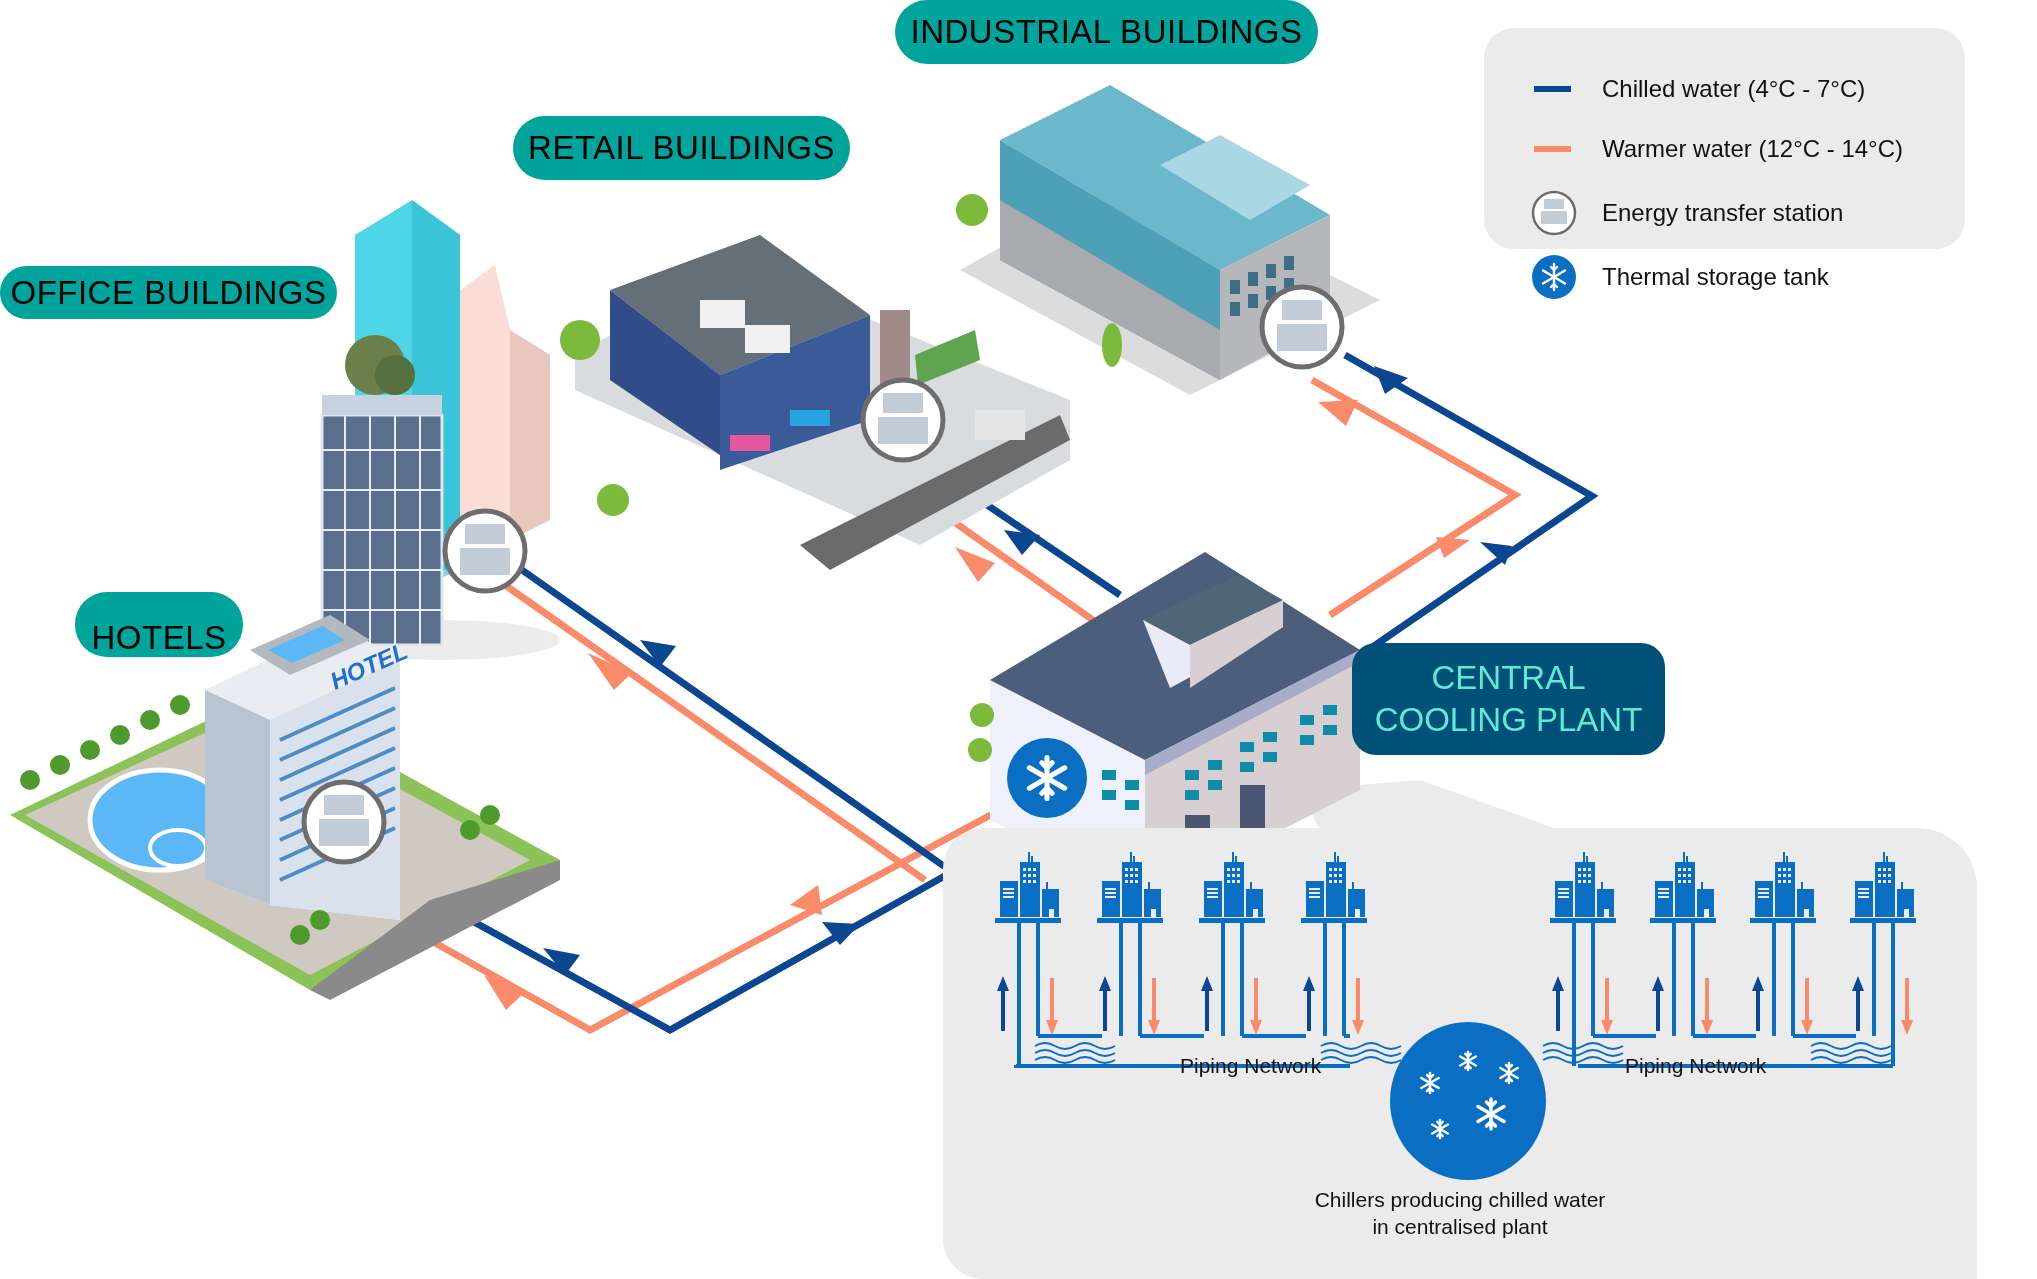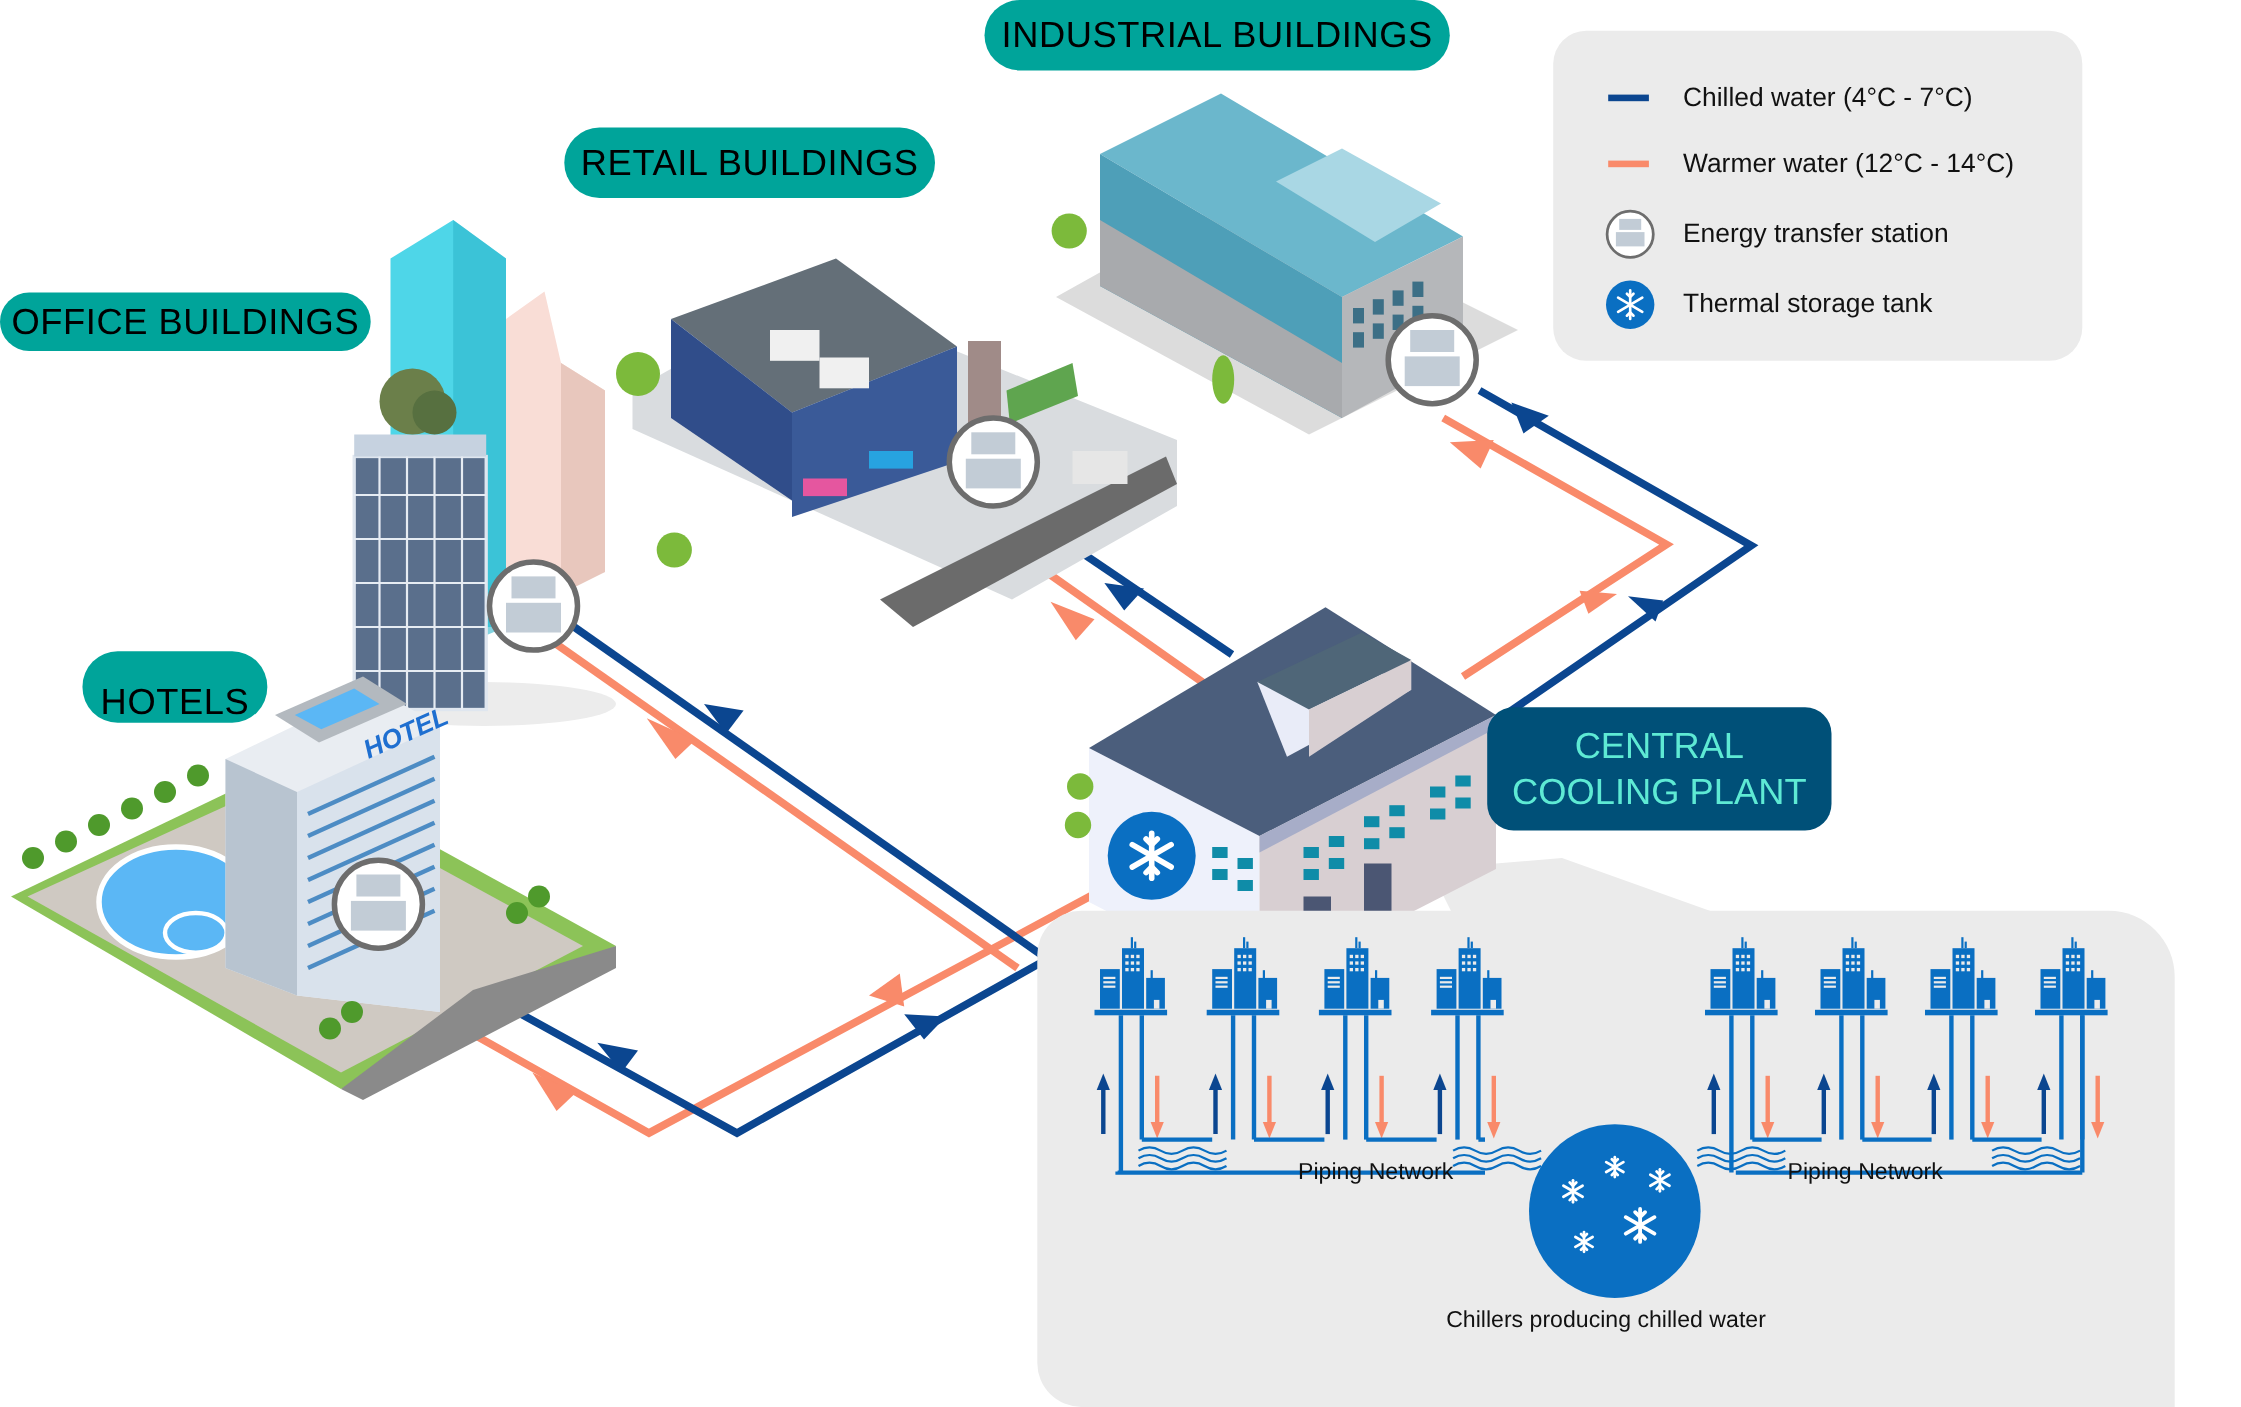--- a/index.html
+++ b/index.html
@@ -4,21 +4,21 @@
 <style>
   html, body { margin:0; padding:0; background:#ffffff; }
   body { width:2037px; height:1279px; position:relative; overflow:hidden;
          font-family:"Liberation Sans", "DejaVu Sans", sans-serif; }
   .pill { position:absolute; background:#00a49a; color:#000000; border-radius:32px;
           display:flex; align-items:center; justify-content:center;
           font-size:33px; letter-spacing:0.5px; }
   .pill-dark { position:absolute; background:#005078; color:#5eead4; border-radius:24px;
           display:flex; flex-direction:column; align-items:center; justify-content:center;
           font-size:33px; line-height:42px; }
-  #legend { position:absolute; left:1412px; top:28px; width:481px; height:300px;
+  #legend { position:absolute; left:1484px; top:28px; width:481px; height:221px;
             background:#ebebeb; border-radius:30px; }
   .leg-row { position:absolute; left:0; width:100%; height:50px; display:flex; align-items:center; }
   .leg-text { position:absolute; left:118px; font-size:24px; color:#111; white-space:nowrap; }
   .leg-line { position:absolute; left:50px; width:37px; height:6px; }
   #bottom-panel { position:absolute; left:943px; top:828px; width:1034px; height:451px;
                   background:#ebebeb; border-top-left-radius:40px; border-top-right-radius:60px; border-bottom-left-radius:40px; }
   .pn-label { position:absolute; font-size:21px; color:#111; white-space:nowrap; }
   .chiller-cap { position:absolute; font-size:21px; color:#111; text-align:center; width:400px; line-height:27px; }
   svg { position:absolute; left:0; top:0; }
 </style>
@@ -544,14 +544,15 @@
         <line x1="497" y1="292" x2="497" y2="310"></line>
         <line x1="489.17" y1="296.5" x2="504.83" y2="305.5"></line>
         <line x1="489.17" y1="305.5" x2="504.83" y2="296.5"></line>
         <path d="M494.3,293.8 L497,296.5 L499.7,293.8 M494.3,308.2 L497,305.5 L499.7,308.2"></path>
       </g>
     </svg>
   <span class="pn-label" style="left:237px;top:226px;">Piping Network</span>
   <span class="pn-label" style="left:682px;top:226px;">Piping Network</span>
   <div class="chiller-cap" style="left:317px;top:358px;">
     <div>Chillers producing chilled water</div>
+    <div>in centralised plant</div>
   </div>
 </div>
 
 </body></html>

